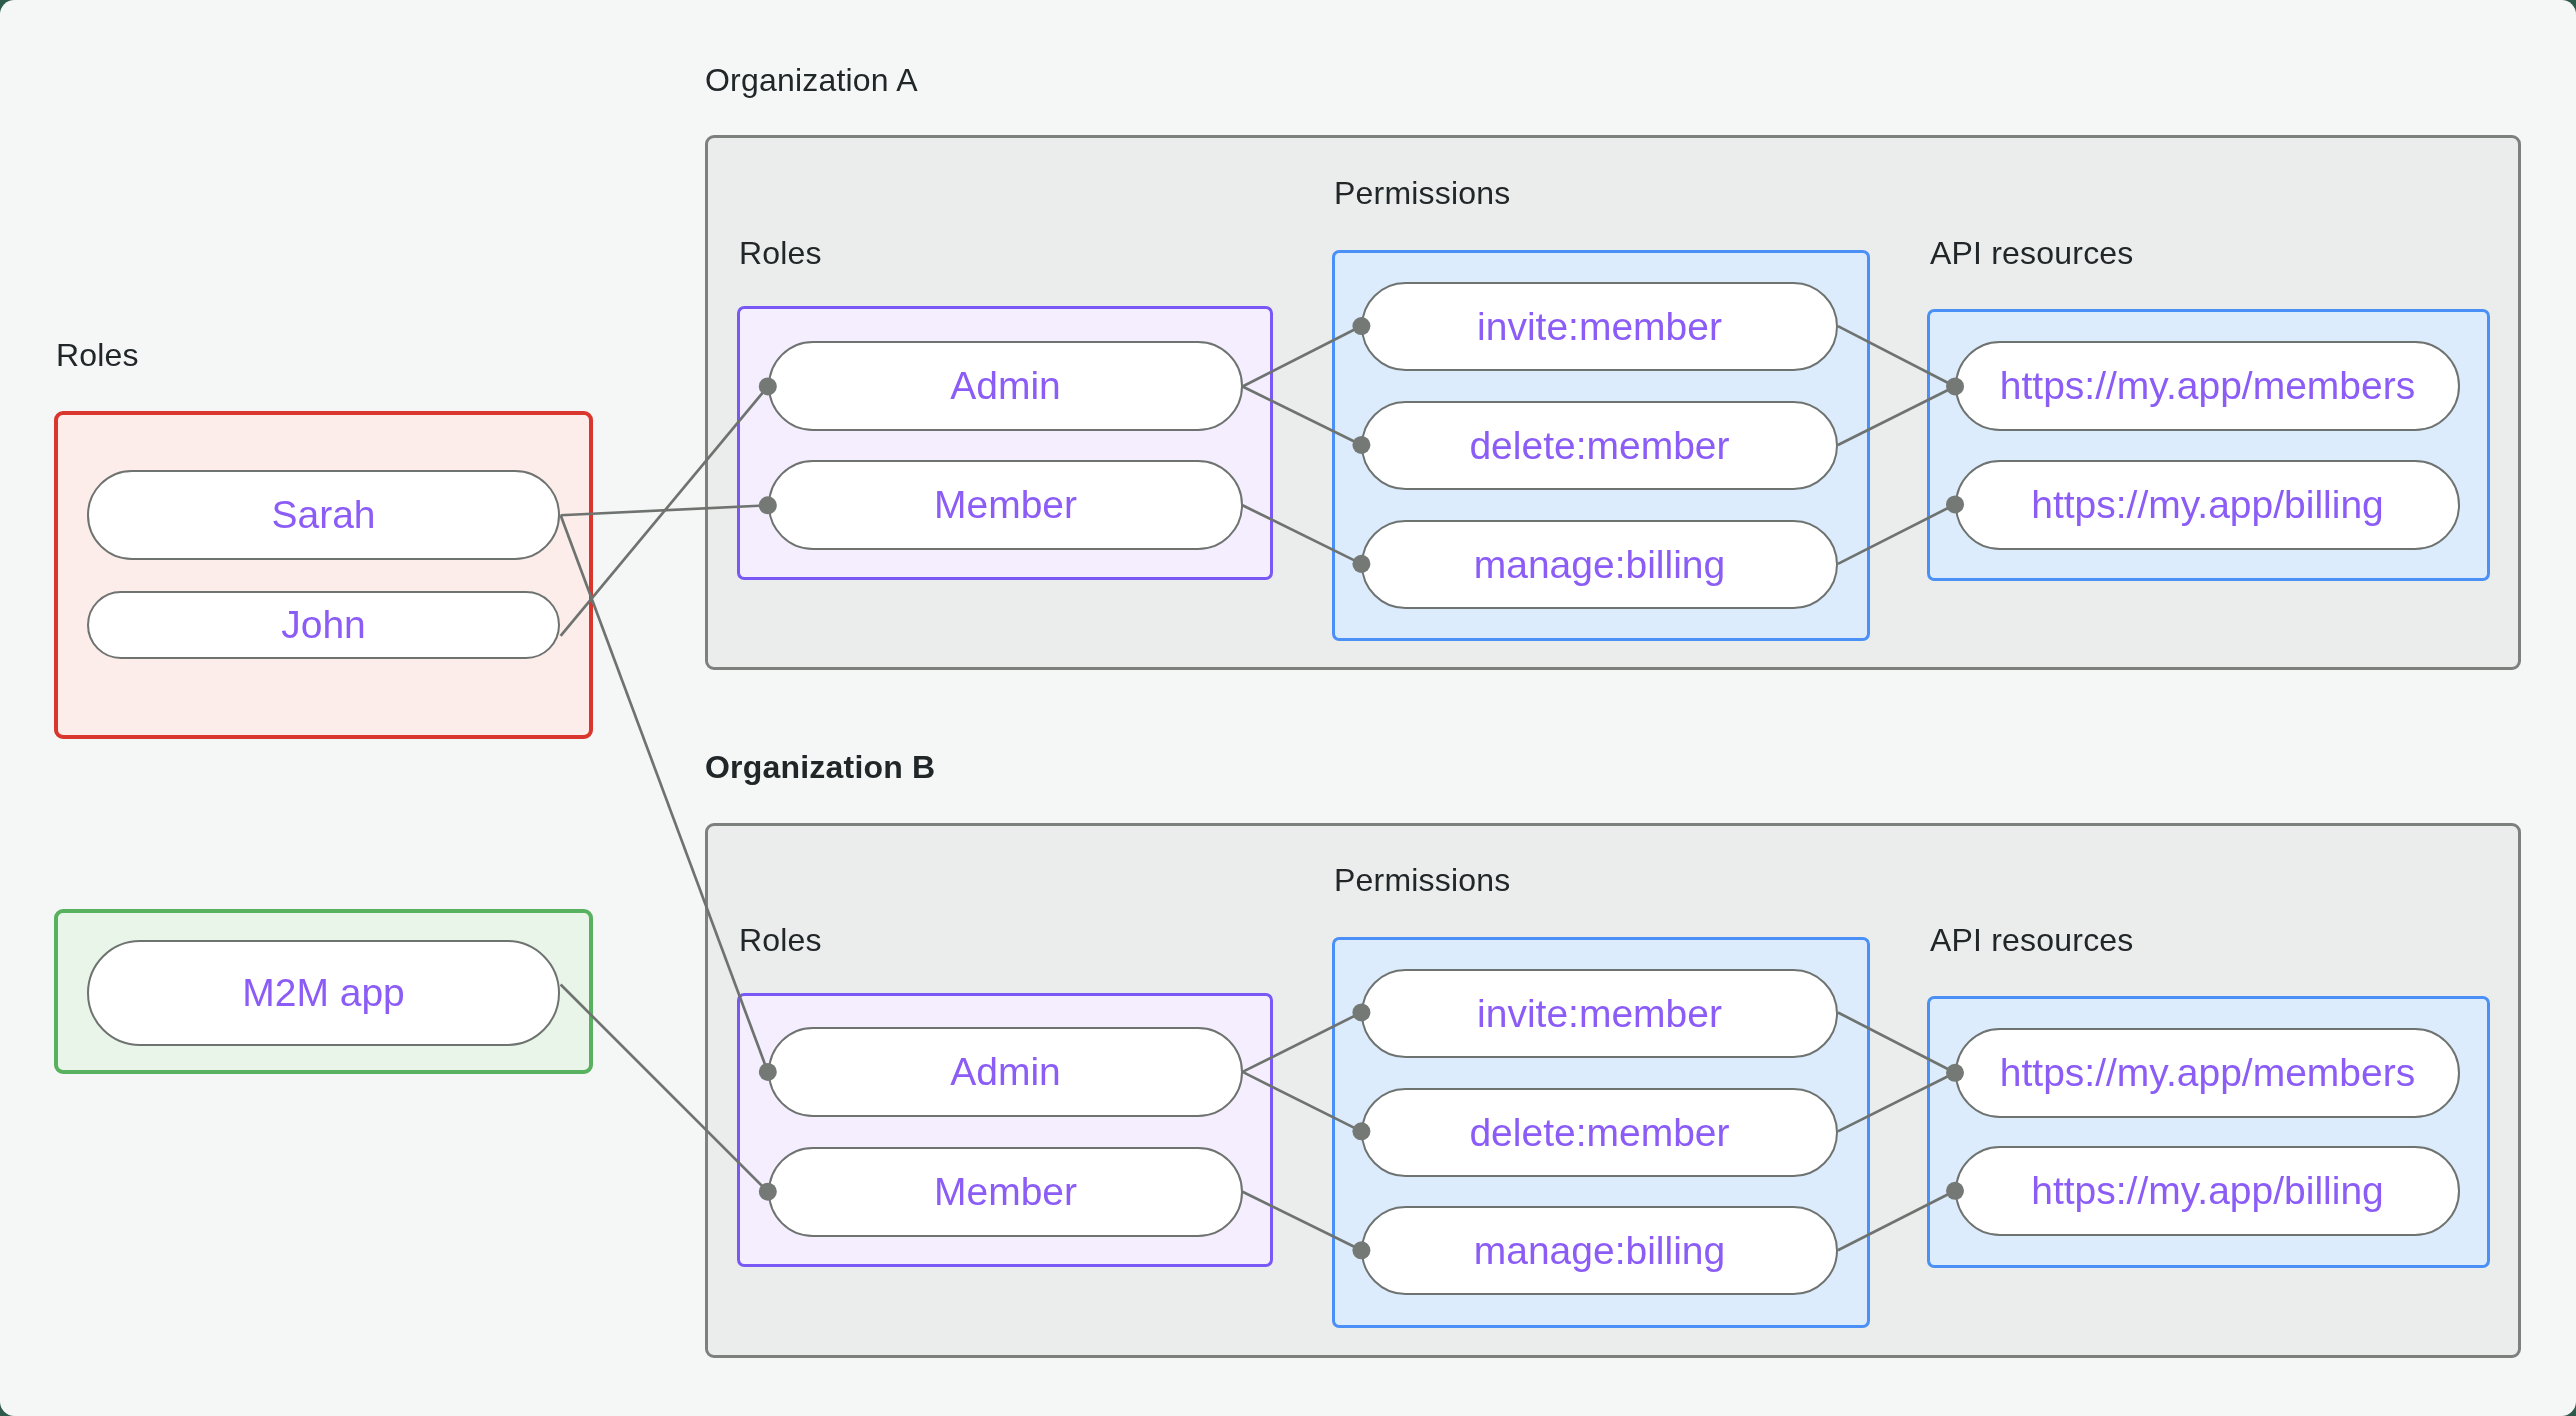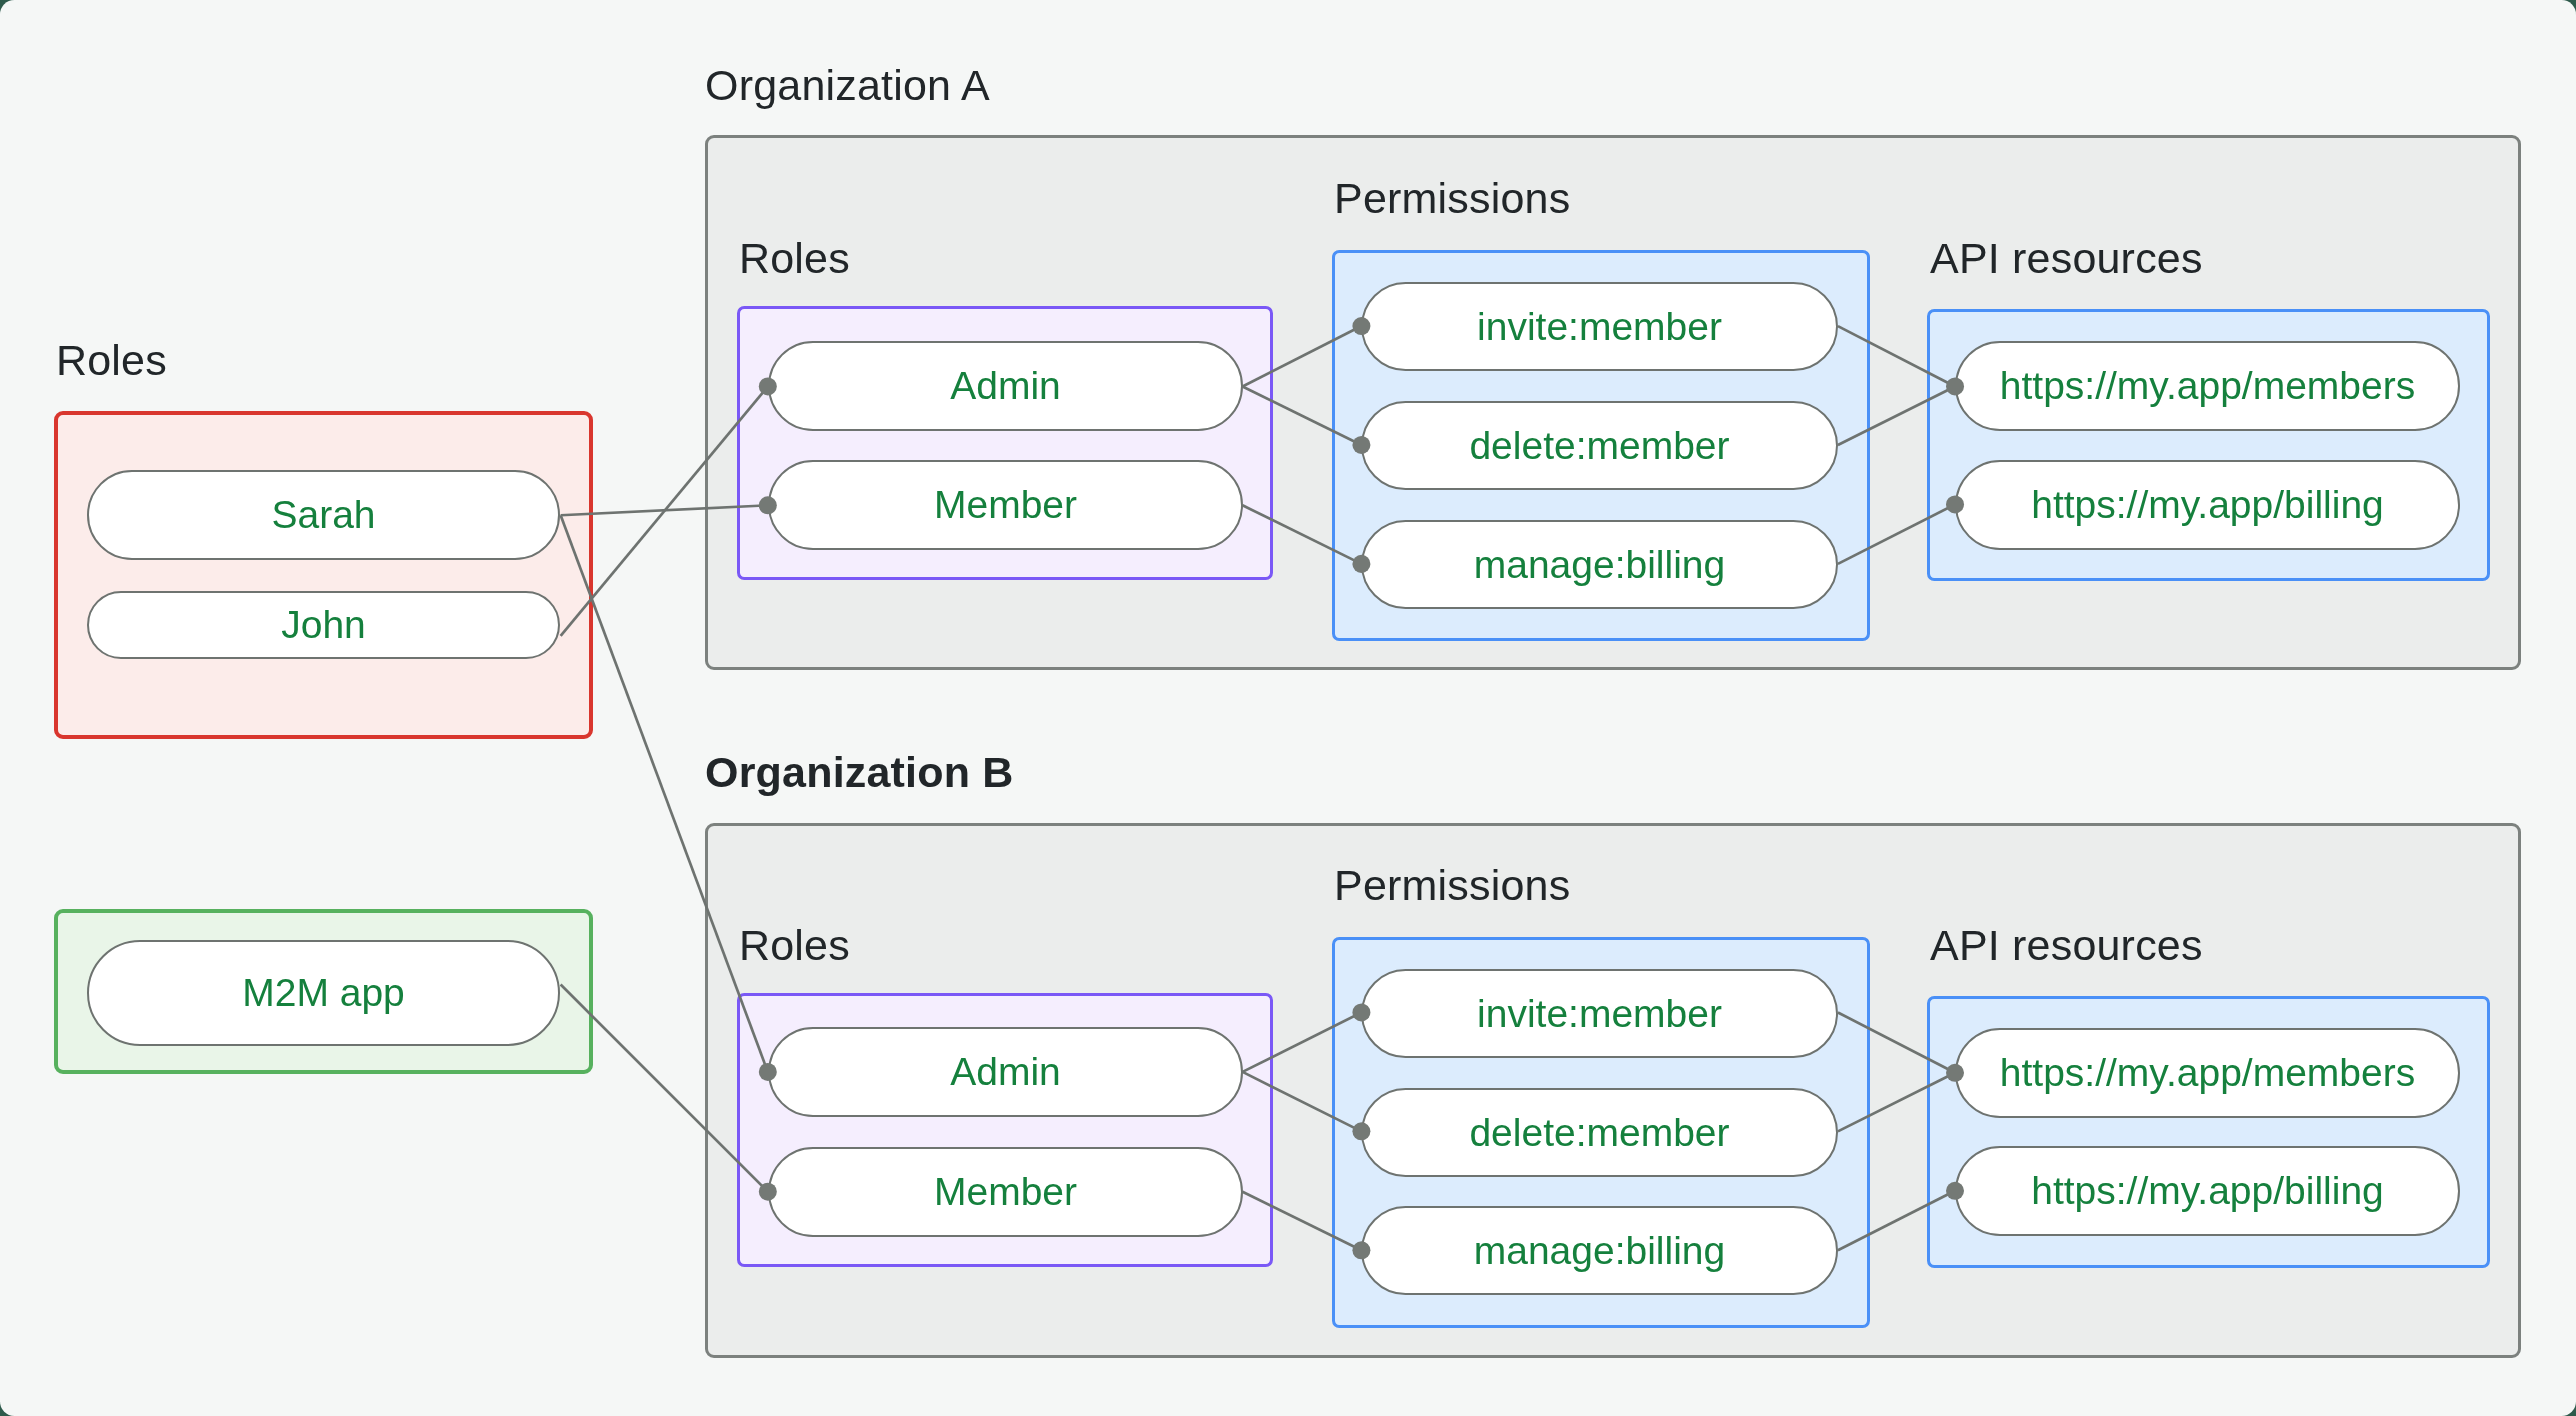--- a/index.html
+++ b/index.html
@@ -7,40 +7,40 @@
     position:relative;
     width:2576px;height:1416px;
     background:#f5f7f6;
     border-radius:14.4px;
     overflow:hidden;
     font-family:"Liberation Sans","DejaVu Sans",sans-serif;
     color:#23282b;
   }
   .lbl{
     position:absolute;
-    font-size:43px;
+    font-size:32px;
     line-height:1;
     color:#212629;
     white-space:nowrap;
     letter-spacing:0.2px;
   }
   .gbox{position:absolute;box-sizing:border-box;border-radius:9px;}
   .orgbox{
     position:absolute;box-sizing:border-box;
     background:#ebedec;border:3.6px solid #7c817e;border-radius:9px;
   }
   .users-box{background:#fcecea;border:4.5px solid #d9362e;}
   .m2m-box{background:#e9f5e8;border:4.5px solid #57b15e;}
   .roles-box{background:#f5eefe;border:3.6px solid #7a58f6;border-radius:7.2px;}
   .blue-box{background:#dcecfd;border:3.6px solid #4a90f7;border-radius:7.2px;}
   .pill{
     position:absolute;box-sizing:border-box;
     background:#ffffff;border:2.7px solid #6e7370;border-radius:54px;
     display:flex;align-items:center;justify-content:center;
-    font-size:39px;color:#15803d;white-space:nowrap;
+    font-size:39px;color:#8b5cf6;white-space:nowrap;
     z-index:3;
   }
   #wires{position:absolute;left:0;top:0;z-index:6;pointer-events:none;}
   .wire{stroke:#6e7370;stroke-width:3;}
   .dot{fill:#747975;}
 </style>
 </head>
 <body>
 
 <div id="stage">

